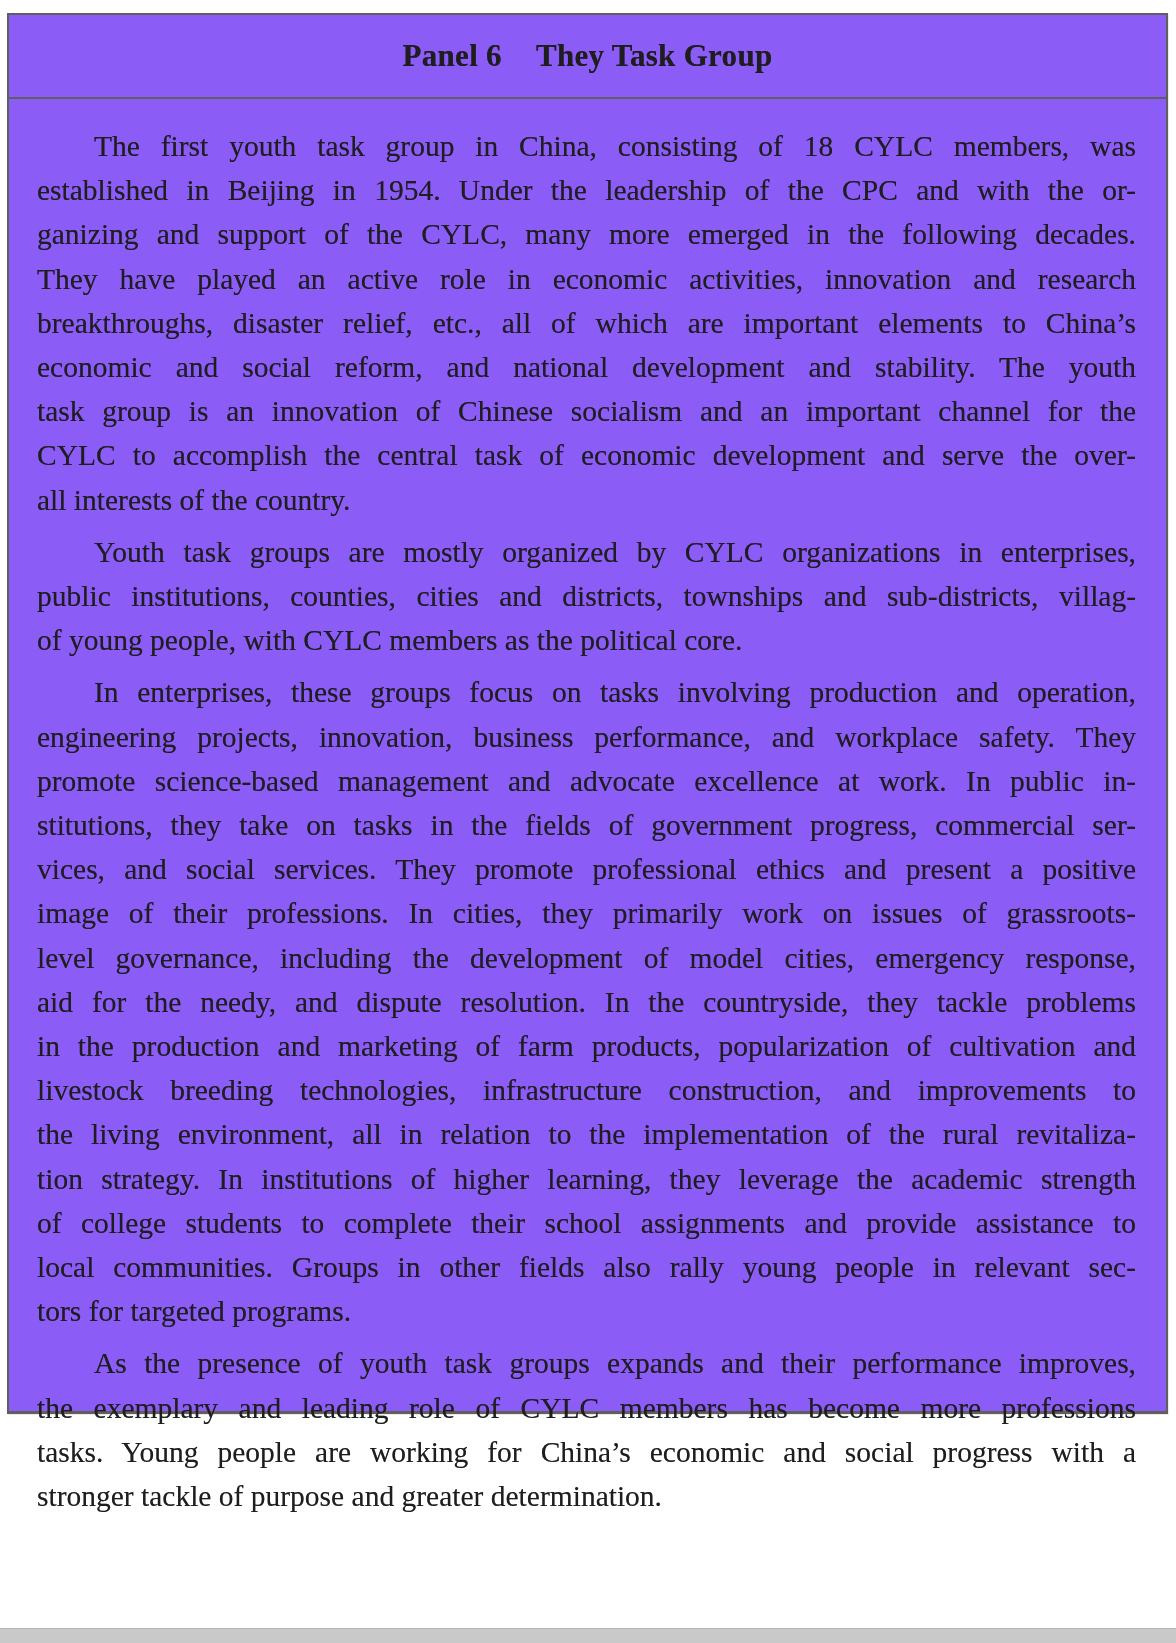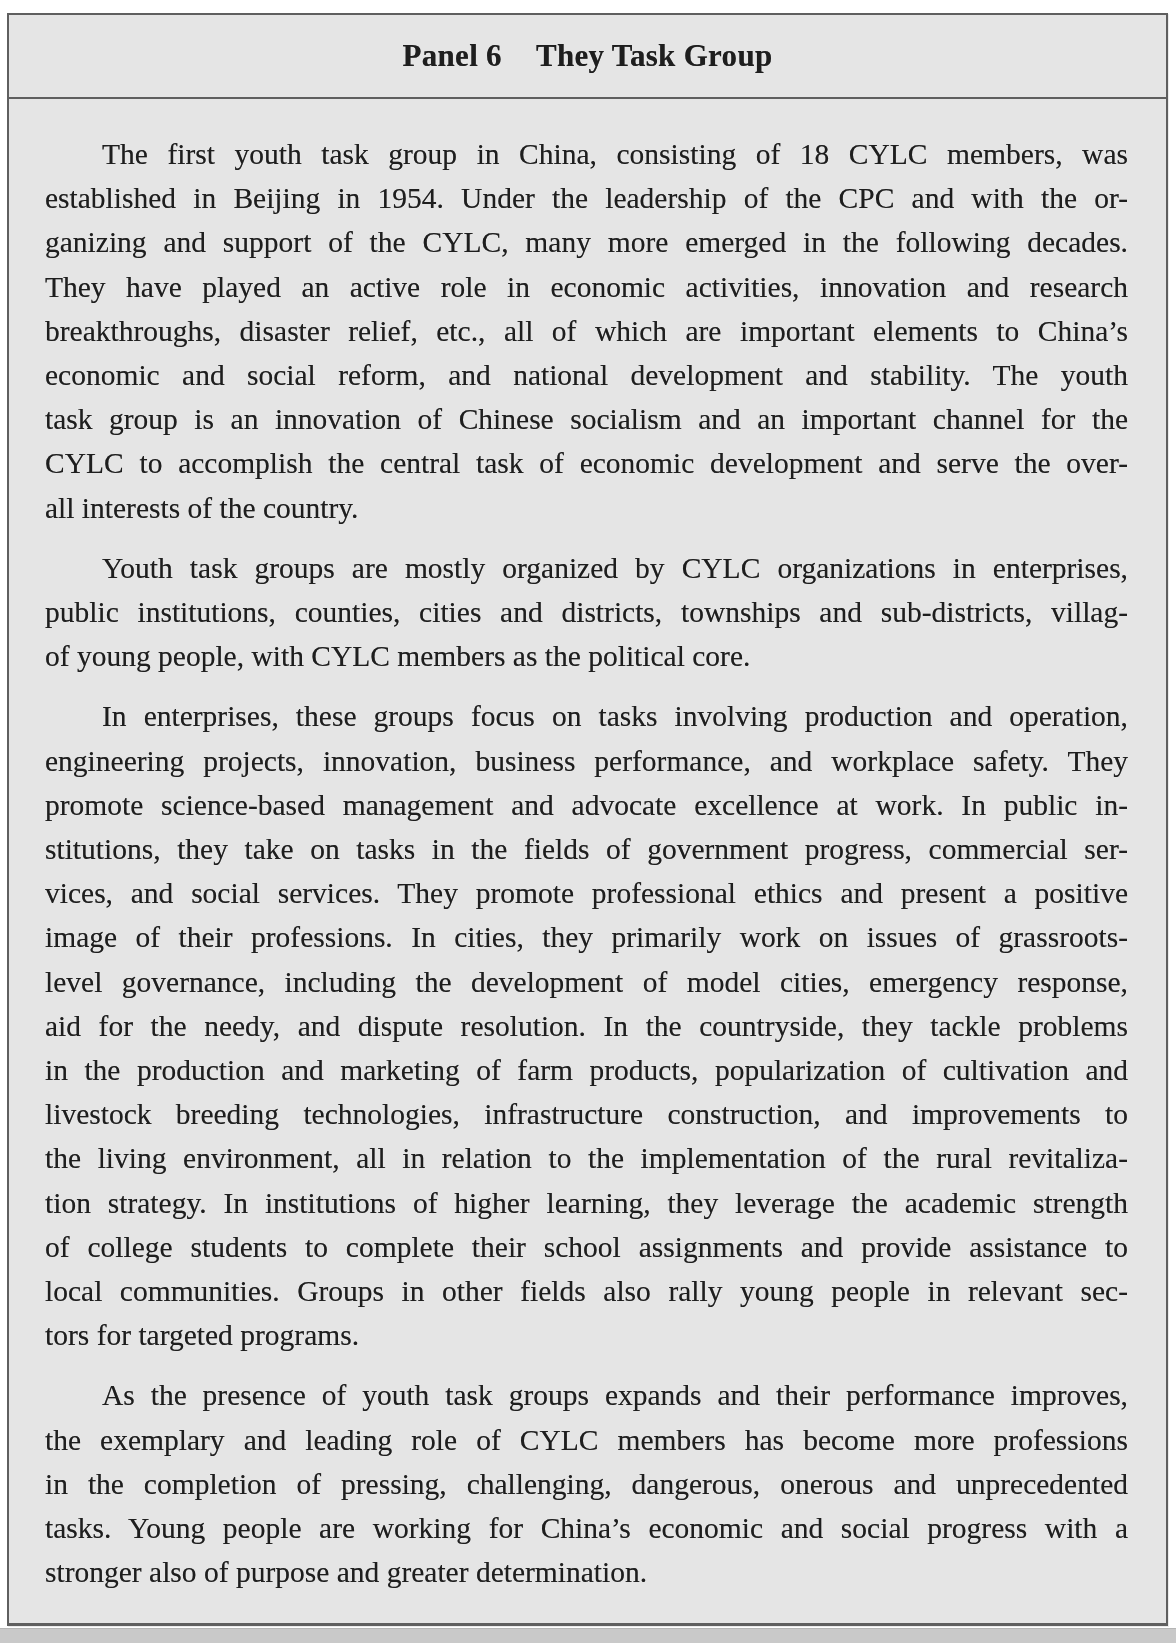--- a/index.html
+++ b/index.html
@@ -17,22 +17,22 @@
     background: var(--c-page-bg);
     font-family: "Liberation Serif", serif;
     color: var(--c-text);
     overflow: hidden;
   }
   .panel {
     position: absolute;
     left: 7px;
     top: 13px;
     width: 1161px;
-    height: 1613px;
-    background: #e5e5e5;
+    height: 1401px;
+    background: #8b5cf6;
     border: 2px solid var(--c-border);
     border-bottom-width: 3px;
     box-shadow: 1px 1px 0 rgba(0,0,0,0.08);
   }
   .panel-header {
     height: 84px;
     display: flex;
     align-items: center;
     justify-content: center;
     border-bottom: 2px solid var(--c-border);
@@ -43,21 +43,21 @@
     white-space: nowrap;
   }
   .panel-header .title-gap {
     display: inline-block;
     width: 34px;
   }
   .panel-body {
     padding: 17px 22px 0 20px;
   }
   .para {
-    margin: 16px;
+    margin: 8px;
   }
   .line {
     font-size: 29.5px;
     line-height: 44.2px;
     text-align: justify;
     text-align-last: justify;
     white-space: normal;
     text-shadow: 0 0 0.6px rgba(0,0,0,0.45);
   }
   .line.first {
@@ -115,20 +115,19 @@
         <div class="line">livestock breeding technologies, infrastructure construction, and improvements to</div>
         <div class="line">the living environment, all in relation to the implementation of the rural revitaliza-</div>
         <div class="line">tion strategy. In institutions of higher learning, they leverage the academic strength</div>
         <div class="line">of college students to complete their school assignments and provide assistance to</div>
         <div class="line">local communities. Groups in other fields also rally young people in relevant sec-</div>
         <div class="line last">tors for targeted programs.</div>
       </div>
       <div class="para">
         <div class="line first">As the presence of youth task groups expands and their performance improves,</div>
         <div class="line">the exemplary and leading role of CYLC members has become more professions</div>
-        <div class="line">in the completion of pressing, challenging, dangerous, onerous and unprecedented</div>
         <div class="line">tasks. Young people are working for China’s economic and social progress with a</div>
-        <div class="line last">stronger also of purpose and greater determination.</div>
+        <div class="line last">stronger tackle of purpose and greater determination.</div>
       </div>
     </div>
 </div>
 
 <div class="bottom-strip"></div>
 
 </body></html>

